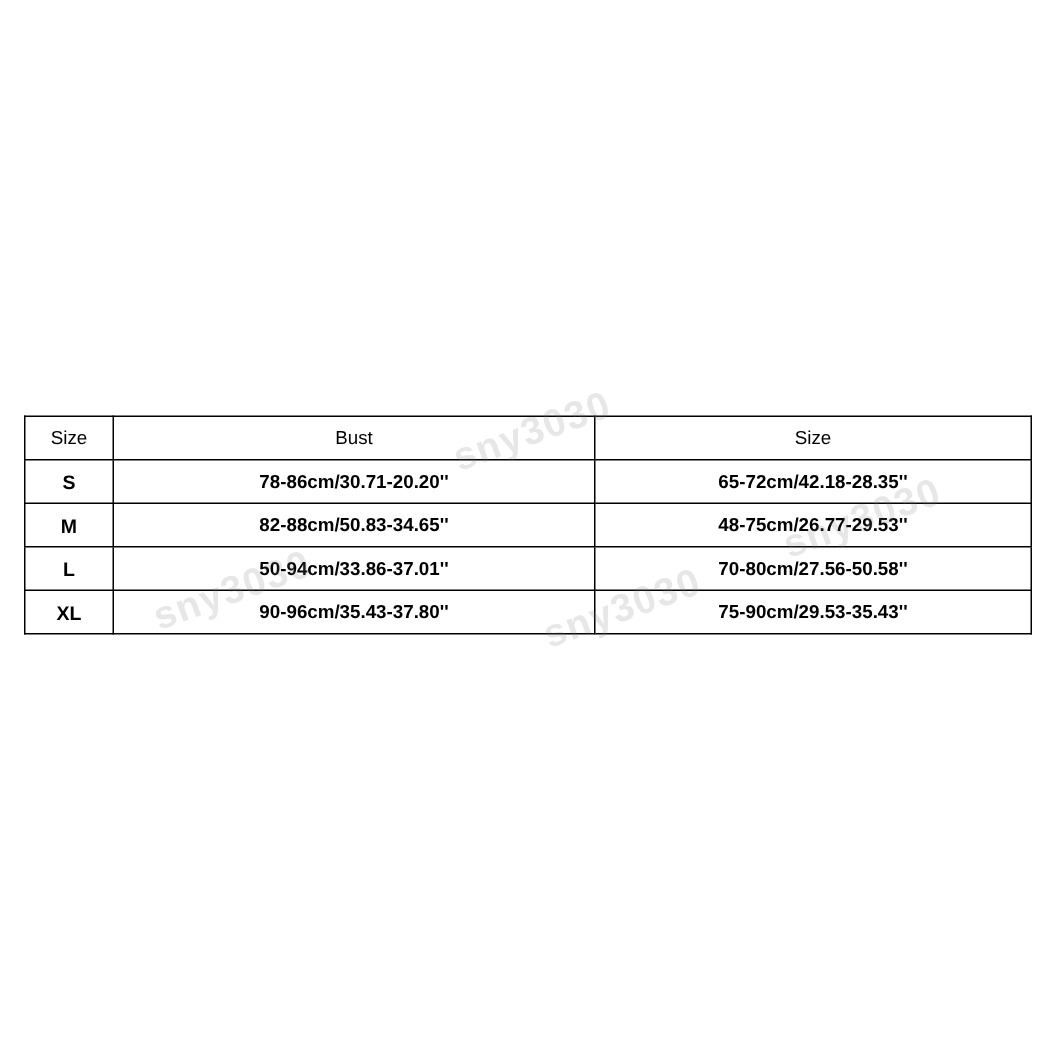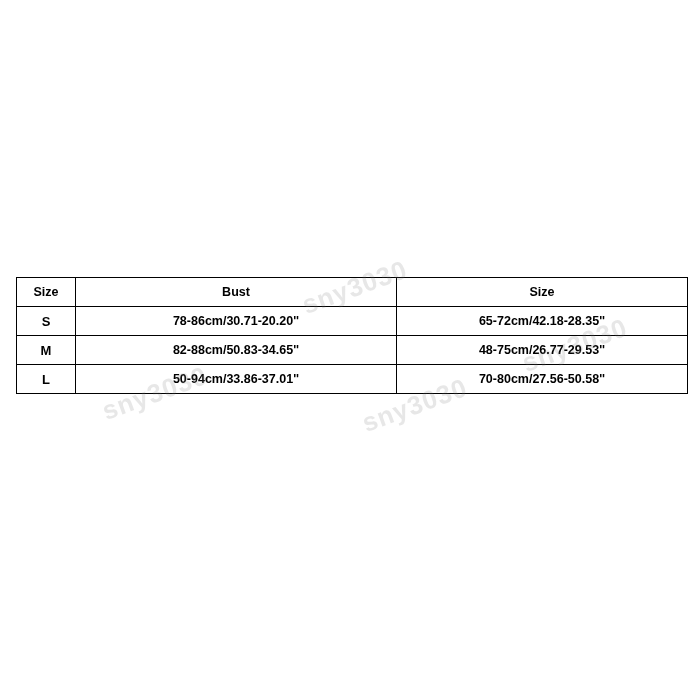--- a/index.html
+++ b/index.html
@@ -68,21 +68,21 @@
     padding: 0;
     height: 28px;
     background: transparent;
   }
   .col-size { width: 58px; }
   .col-bust { width: 320px; }
   .col-waist { width: 290px; }
 
   .size-table thead th {
     font-size: 12.5px;
-    font-weight: 700;
+    font-weight: 400;
   }
   .size-table tbody td {
     font-size: 12.5px;
     font-weight: 700;
   }
   .size-table tbody td.size-cell {
     font-size: 13px;
   }
 </style>
 </head>
@@ -114,16 +114,21 @@
       <tr>
         <td class="size-cell">M</td>
         <td>82-88cm/50.83-34.65''</td>
         <td>48-75cm/26.77-29.53''</td>
       </tr>
       <tr>
         <td class="size-cell">L</td>
         <td>50-94cm/33.86-37.01''</td>
         <td>70-80cm/27.56-50.58''</td>
       </tr>
+      <tr>
+        <td class="size-cell">XL</td>
+        <td>90-96cm/35.43-37.80''</td>
+        <td>75-90cm/29.53-35.43''</td>
+      </tr>
     </tbody>
   </table>
 
 </div>
 
 </body></html>

